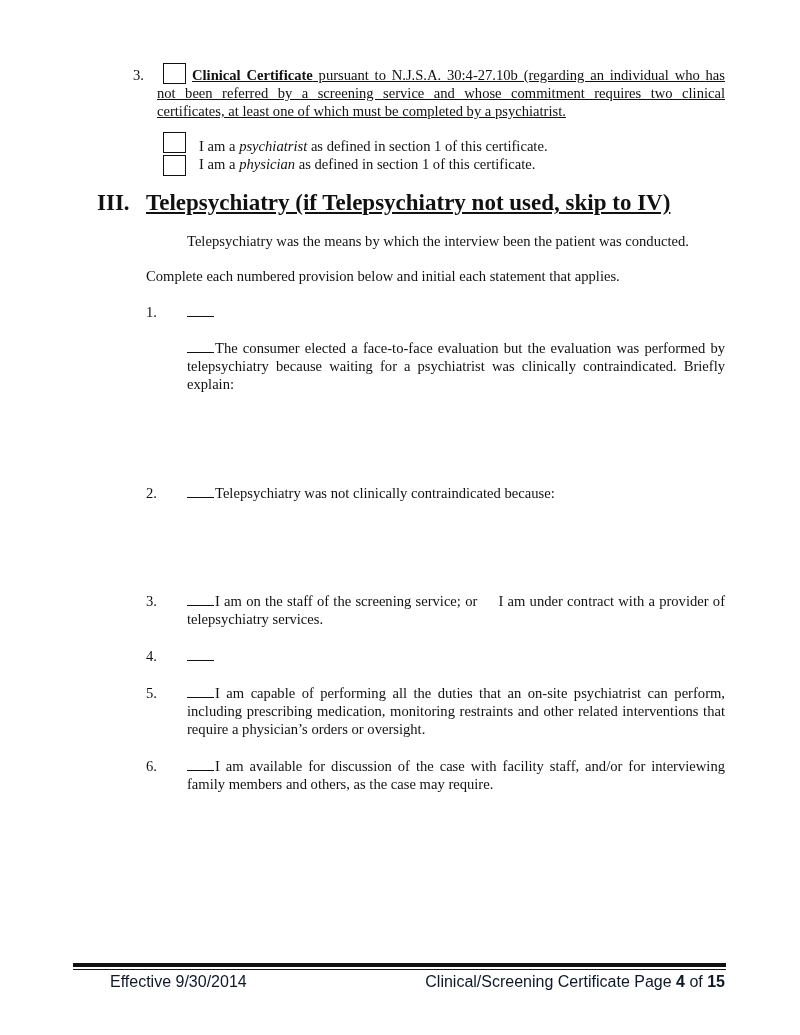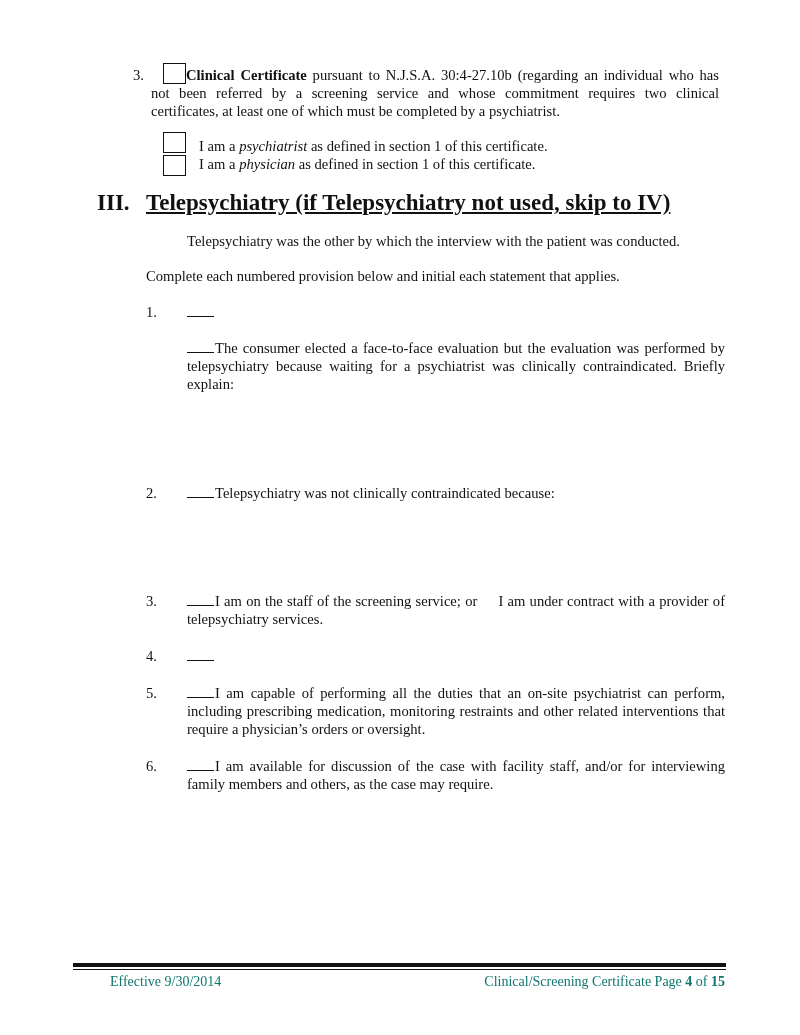--- a/index.html
+++ b/index.html
@@ -4,31 +4,31 @@
 <style>
   html, body { margin:0; padding:0; background:#fff; }
   body { width:800px; height:1035px; position:relative; overflow:hidden;
          font-family:"Liberation Serif", serif; font-size:14.6px; color:#111; line-height:18px; }
   .abs { position:absolute; }
   .cb { position:absolute; width:23px; height:21px; border:1.6px solid #111; box-sizing:border-box; background:#fff; }
   .just { text-align:justify; text-align-last:left; }
   .blank { display:inline-block; width:27px; border-bottom:1px solid #111; height:13px; vertical-align:baseline; margin-right:1px; }
   .heading { font-weight:bold; font-size:23px; }
   .heading .title { text-decoration:underline; }
-  .footer { font-family:Liberation Serif, serif; font-size:14px; color:#0f766e; }
+  .footer { font-family:Liberation Sans, sans-serif; font-size:16px; color:#0f172a; }
   .rule-thick { position:absolute; left:73px; width:653px; height:4px; background:#111; top:963px; }
   .rule-thin { position:absolute; left:73px; width:653px; height:1px; background:#111; top:969px; }
 </style>
 </head>
 <body>
 
 <div>
   <span class="abs" style="left:133px;top:66px;">3.</span>
   <div class="cb" style="left:163px;top:63px;"></div>
-  <div class="abs just" style="left:151px;top:66px;width:568px;">
+  <div class="abs just" style="left:157px;top:66px;width:568px;text-decoration:underline;">
     <span style="display:inline-block;width:35px;"></span><b>Clinical Certificate</b><span> pursuant to N.J.S.A. 30:4-27.10b (regarding an individual who</span>
     <span>has not been referred by a screening service and whose commitment requires two clinical certificates, at least one of which must be completed by a psychiatrist.</span>
   </div>
 
   <div class="cb" style="left:163px;top:132px;"></div>
   <div class="abs" style="left:199px;top:137px;">
     <span>I am a </span><i>psychiatrist</i><span> as defined in section 1 of this certificate.</span>
   </div>
   <div class="cb" style="left:163px;top:155px;"></div>
   <div class="abs" style="left:199px;top:155px;">
@@ -36,21 +36,21 @@
   </div>
 </div>
 
 <div class="abs heading" style="left:97px;top:194px;">
   <span>III.</span>
 </div>
 <div class="abs heading" style="left:146px;top:194px;">
   <span class="title">Telepsychiatry (if Telepsychiatry not used, skip to IV)</span>
 </div>
 
-<div class="abs" style="left:187px;top:232px;">Telepsychiatry was the other by which the interview with the patient was conducted.</div>
+<div class="abs" style="left:187px;top:232px;">Telepsychiatry was the means by which the interview been the patient was conducted.</div>
 <div class="abs" style="left:146px;top:267px;">Complete each numbered provision below and initial each statement that applies.</div>
 
 <span class="abs" style="left:146px;top:303px;">1.</span>
 <div class="abs" style="left:187px;top:303px;width:538px;">
   <span class="blank"></span>
 </div>
 <div class="abs just" style="left:187px;top:339px;width:538px;">
   <span class="blank"></span><span>The consumer elected a face-to-face evaluation but the evaluation was performed by telepsychiatry because waiting for a psychiatrist was clinically contraindicated. Briefly explain:</span>
 </div>
 

